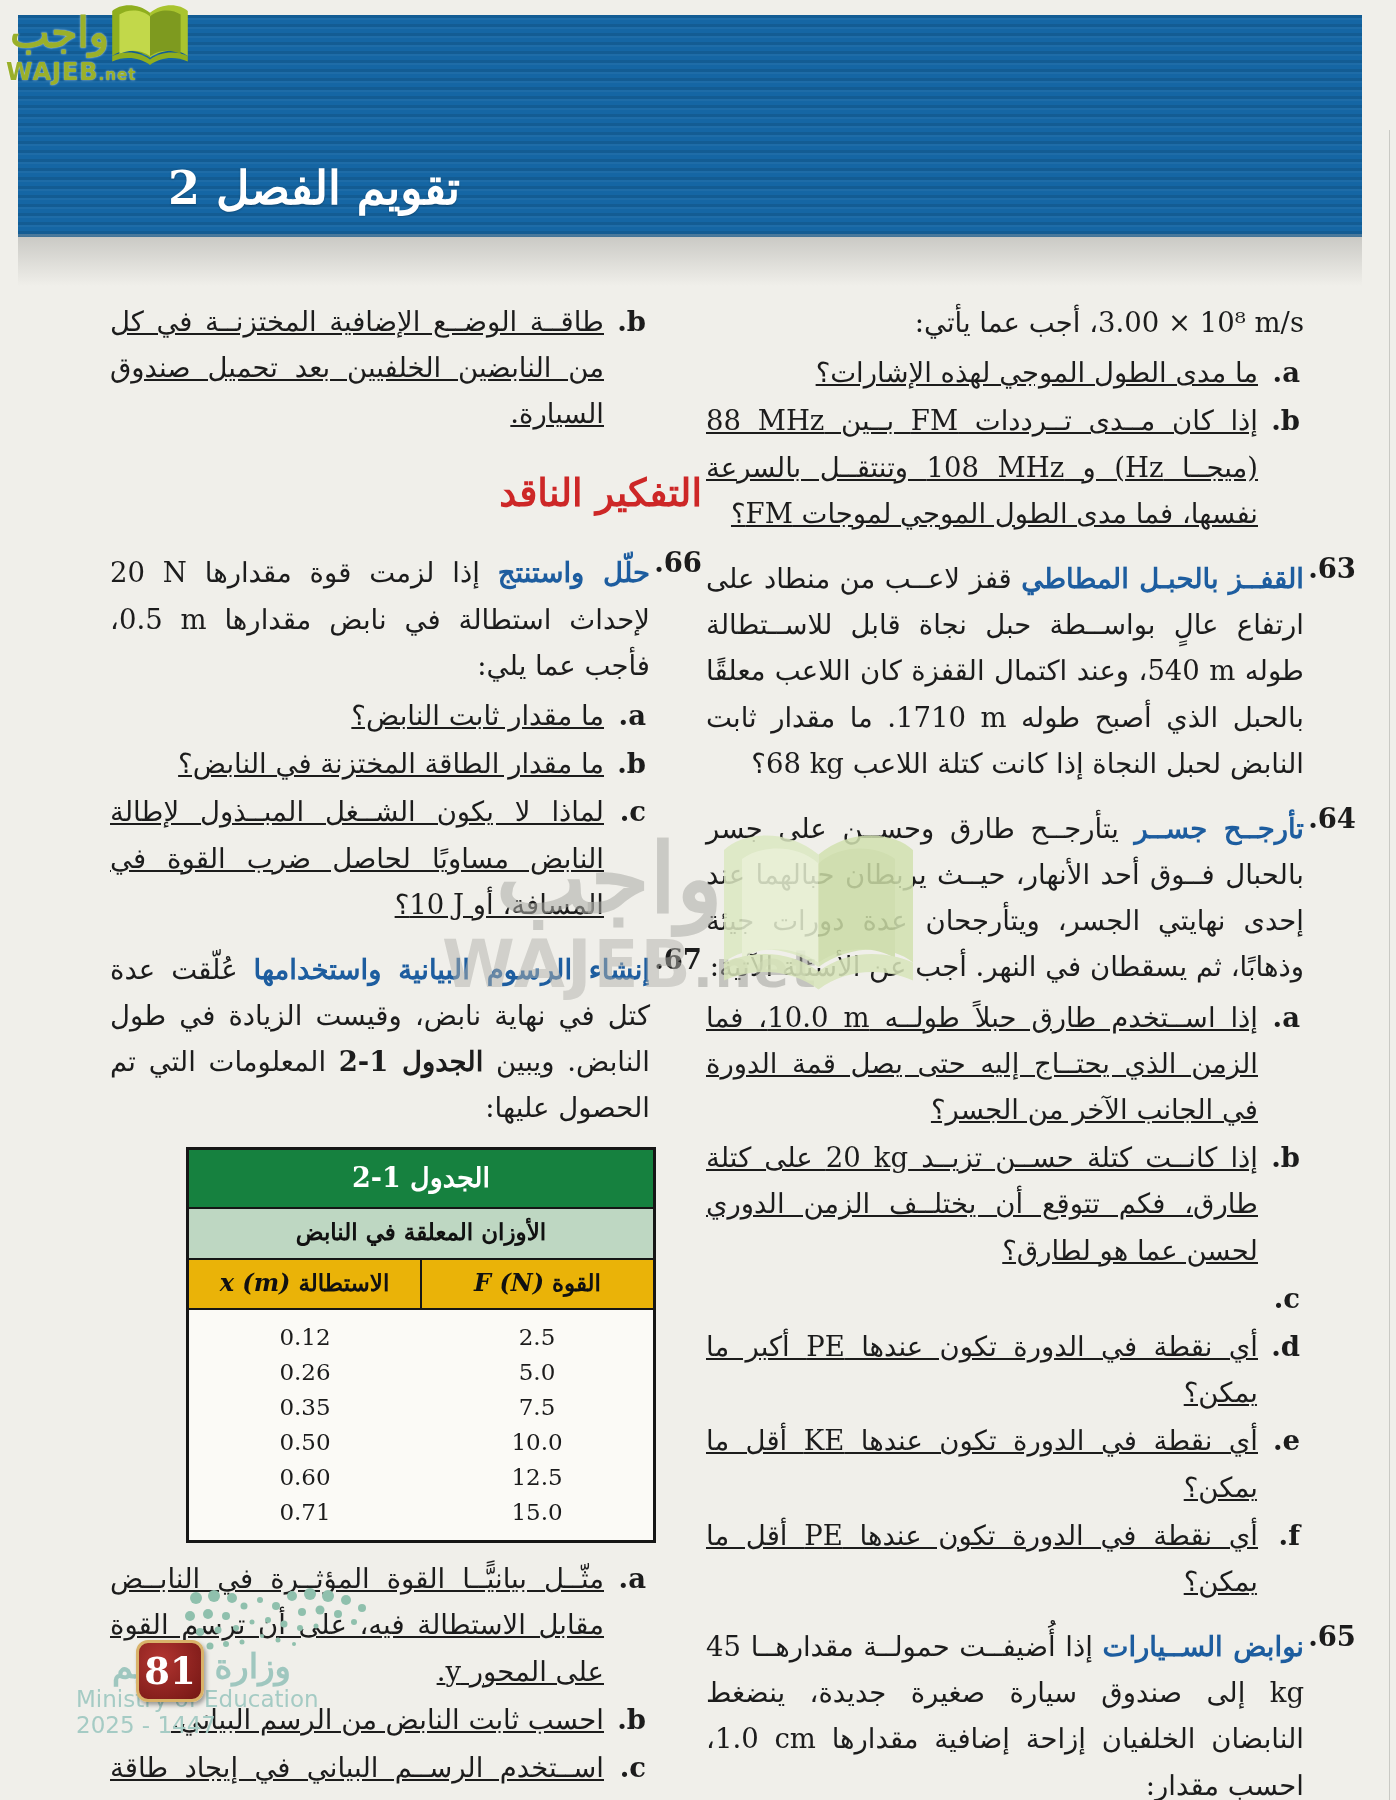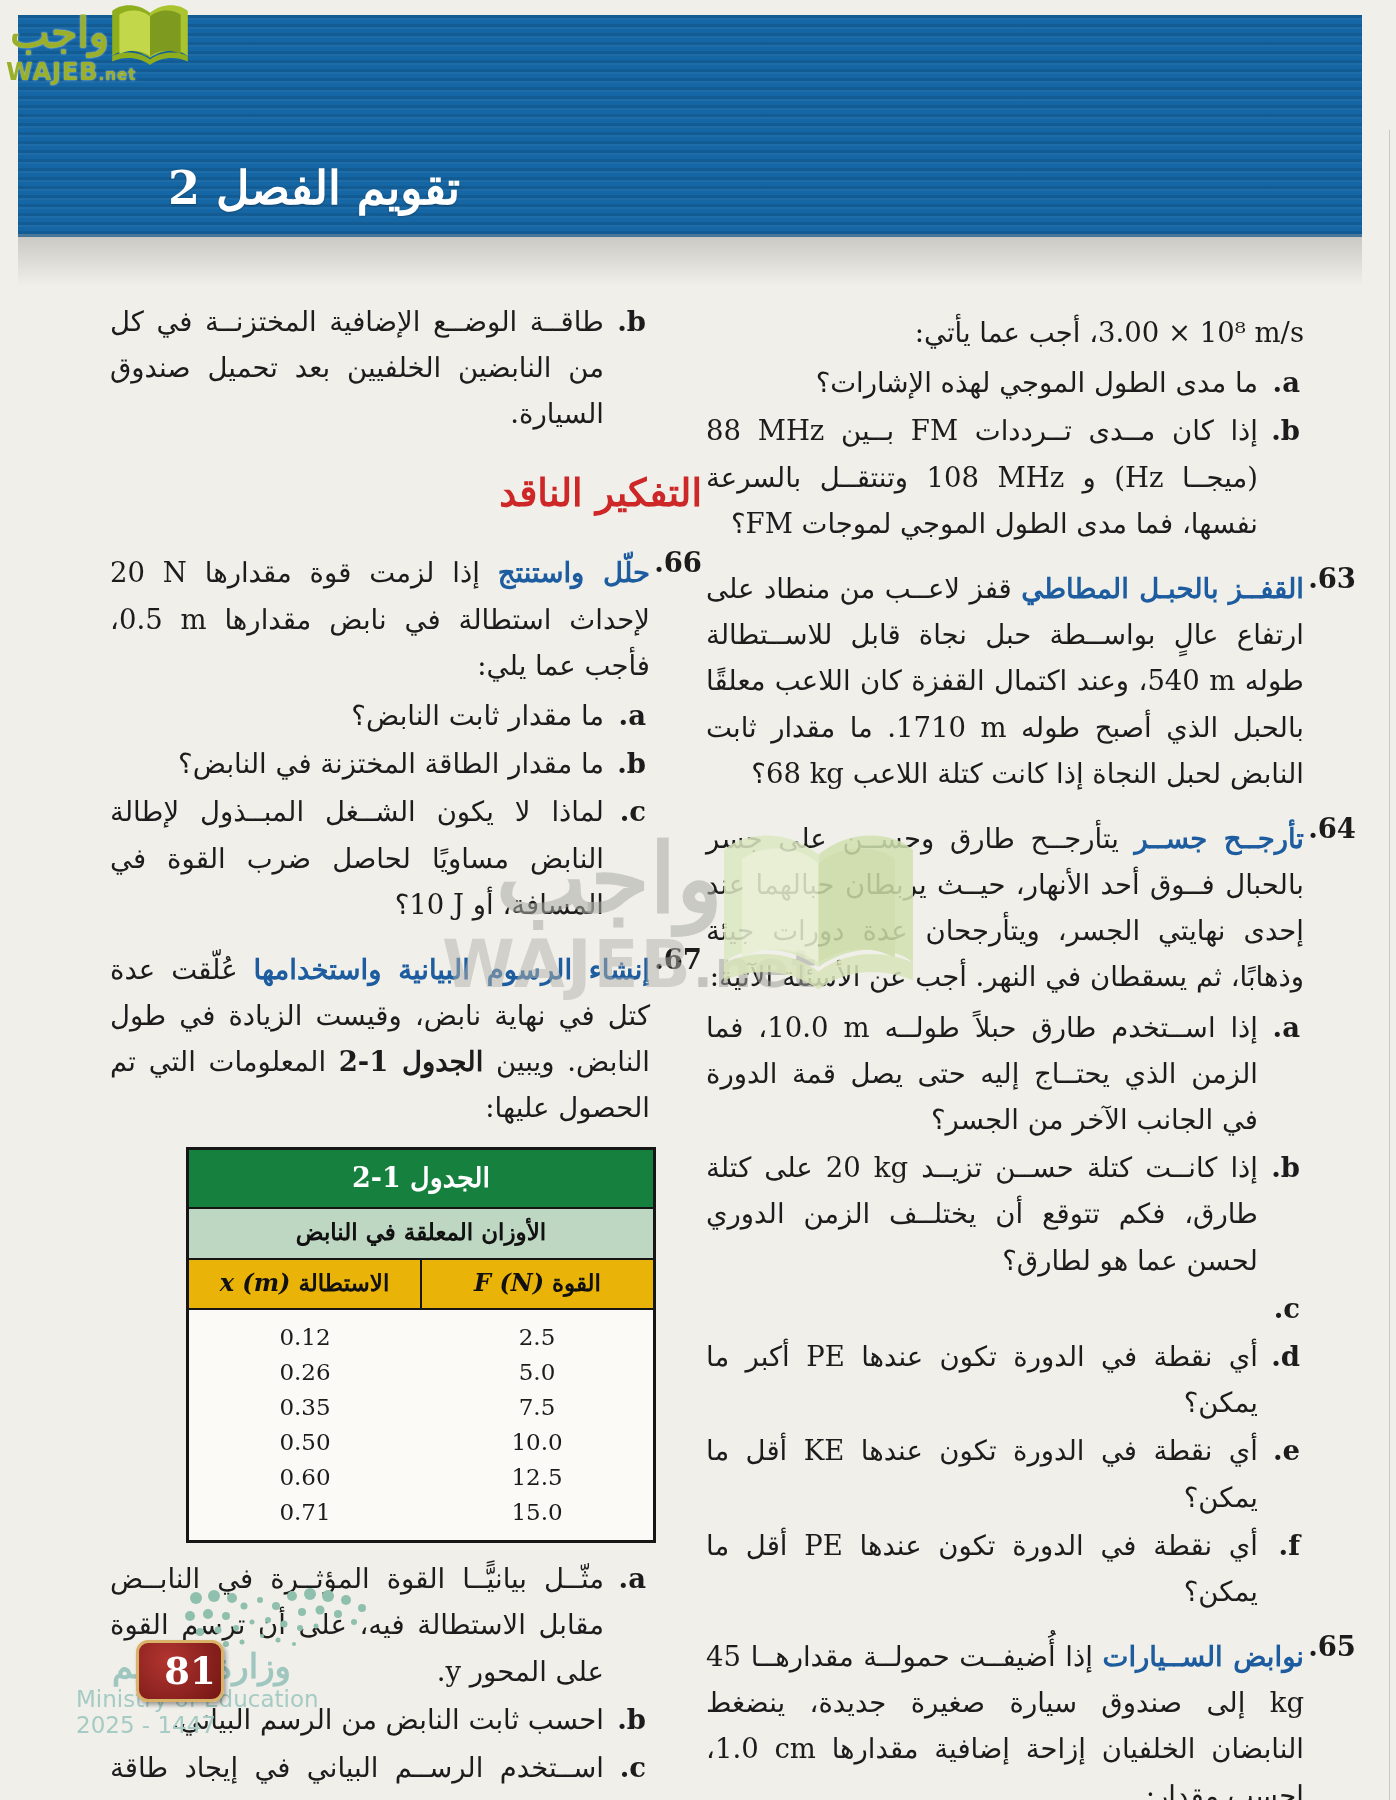--- a/index.html
+++ b/index.html
@@ -44,30 +44,30 @@
   .wm{position:absolute;left:428px;top:808px;width:500px;height:240px;z-index:4;pointer-events:none;}
   .wm .ar{position:absolute;left:68px;top:14px;font-size:96px;font-weight:bold;color:rgba(172,172,166,0.55);}
   .wm .en{position:absolute;left:14px;top:118px;font-size:66px;font-weight:bold;
      font-family:"DejaVu Sans",sans-serif;color:rgba(178,178,172,0.50);letter-spacing:2px;direction:ltr;}
   .wm .en .net{font-size:52px;color:rgba(160,160,154,0.55);}
   .wm svg{position:absolute;left:278px;top:2px;opacity:0.85;}
   
   .col{position:absolute;top:296px;font-size:27.5px;line-height:1.68;direction:rtl;z-index:2;}
   .col-right{right:40px;width:650px;}
   .col-left{left:110px;width:592px;}
-  .para{text-align:justify;margin:13px 0 6px 0;}
+  .para{text-align:justify;margin:3px 0 6px 0;}
   .intro{padding-right:52px;margin-bottom:4px;}
   .item{display:flex;margin:8px 0 4px 0;}
   .item .num{flex:0 0 52px;font-weight:bold;padding-top:1px;}
   .item .itext{flex:1;text-align:justify;margin-top:11px;}
   .head{color:#1d5d9f;font-weight:bold;}
   .sub{display:flex;margin:2px 0;padding-right:14px;}
   .sub.indent{padding-right:56px;}
   .sub .letter{flex:0 0 42px;font-weight:bold;}
-  .sub .stext{flex:1;text-align:justify;}
+  .sub .stext{flex:1;text-align:justify;text-decoration:underline;}
   .section-heading{color:#cd2727;font-size:38px;font-weight:bold;margin:24px 0 14px 0;}
   
   .tblwrap{margin:16px 46px 12px auto;width:470px;}
   table.tbl{border-collapse:collapse;width:470px;background:#fbfaf6;direction:rtl;
     border:3px solid #161616;font-size:23px;}
   .tbl .trow th{background:#16813f;color:#fff;font-size:27px;font-weight:bold;
     padding:5px 6px 7px;border:2px solid #161616;}
   .tbl .srow th{background:#bed7c2;color:#111;font-weight:bold;font-size:23px;
     padding:4px 6px 6px;border:2px solid #161616;}
   .tbl .hrow th{background:#eab308;color:#111;font-weight:bold;font-size:23px;
@@ -81,21 +81,21 @@
   .moe{position:absolute;left:52px;top:1584px;width:340px;height:170px;z-index:3;}
   .moe .ar-logo{position:absolute;left:60px;top:62px;font-size:34px;font-weight:bold;color:#9fc7bf;letter-spacing:2px;}
   .moe .en-logo{position:absolute;left:24px;top:102px;font-size:23px;color:#a5cbc4;font-family:"DejaVu Sans",sans-serif;}
   .moe .years{position:absolute;left:24px;top:128px;font-size:23px;color:#a5cbc4;font-family:"DejaVu Sans",sans-serif;direction:ltr;}
   .page-badge{
     position:absolute;left:136px;top:1640px;width:62px;height:56px;z-index:4;
     background:radial-gradient(circle at 35% 30%, #b23530, #8c221f 60%, #741714);
     border:3px solid #d9b36a;border-radius:12px;
     box-shadow:2px 3px 4px rgba(0,0,0,0.35);
     display:flex;align-items:center;justify-content:center;
-    color:#fff;font-size:37px;font-weight:bold;padding-left:20px;
+    color:#fff;font-size:37px;font-weight:bold;
   }
 </style>
 </head>
 <body>
 
 <div class="banner">
   <div class="banner-title">تقويم الفصل 2</div>
 </div>
 <div class="banner-shadow"></div>
 <div class="edge-line"></div>

